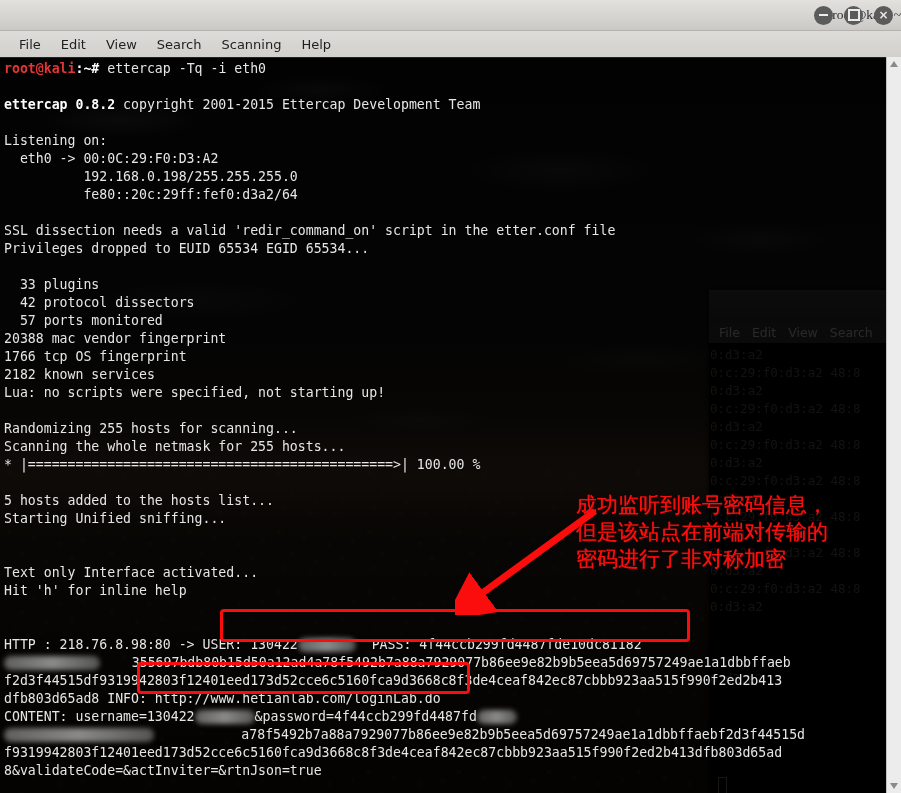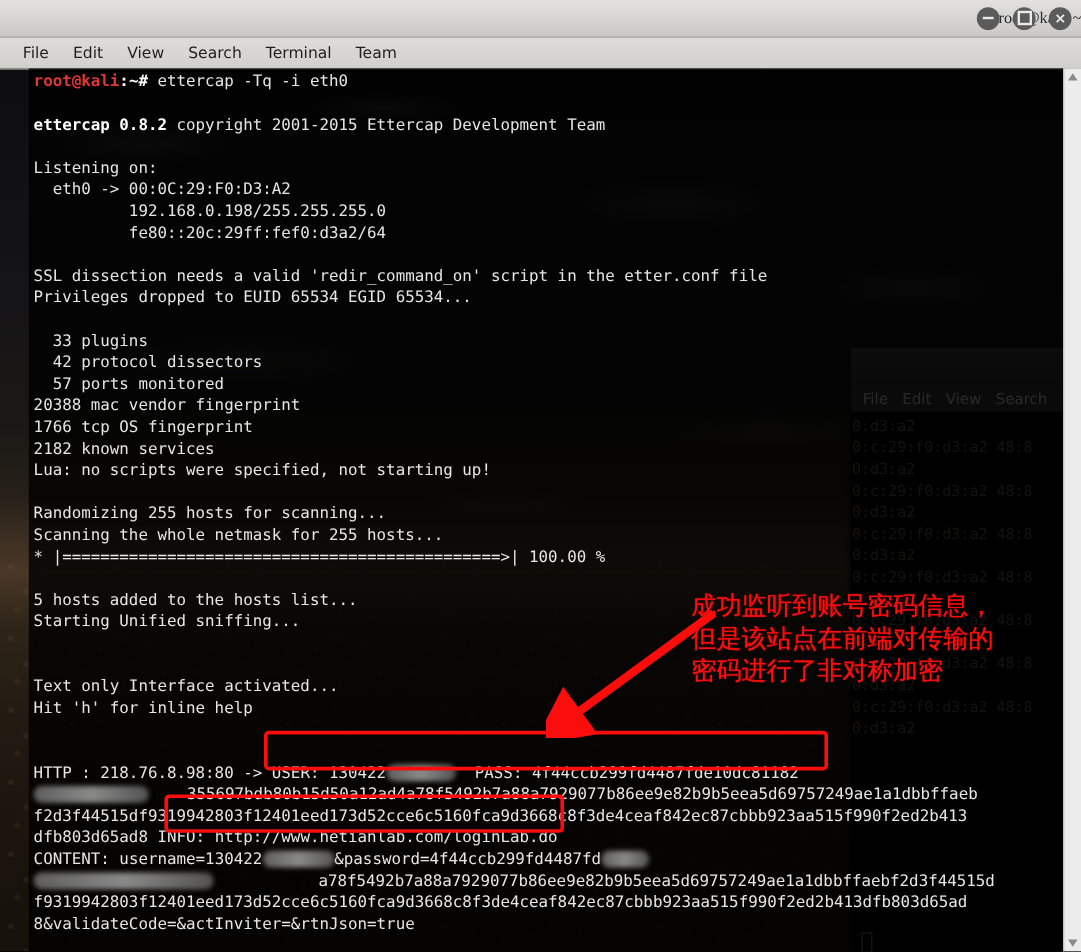--- a/index.html
+++ b/index.html
@@ -158,21 +158,20 @@
     border-radius: 2px;
   }
 
   #terminal {
     position: absolute;
     left: 0; top: 57px; right: 14px; bottom: 0;
     background: rgba(0,0,0,.80);
     overflow: hidden;
     padding: 3px 0 0 4px;
     box-sizing: border-box;
-    margin-left: 24px;
   }
   
   #terminal::before {
     content: "";
     position: absolute; inset: 0;
     pointer-events: none;
     background: linear-gradient(to bottom,
       rgba(0,0,0,.22) 0%,
       rgba(0,0,0,.30) 40%,
       rgba(0,0,0,.42) 62%,
@@ -279,22 +278,22 @@
           <span class="glyph-close">×</span>
         </div>
     </div>
   </div>
 
   <div id="menubar">
     <div class="menu-item">File</div>
     <div class="menu-item">Edit</div>
     <div class="menu-item">View</div>
     <div class="menu-item">Search</div>
-    <div class="menu-item">Terminal</div>
-    <div class="menu-item">Team</div>
+    <div class="menu-item">Scanning</div>
+    <div class="menu-item">Help</div>
   </div>
 
   <div id="terminal">
     <div id="term-lines"><div class="ln"><span class="c-red">root@kali</span><span class="c-white-b">:~# </span><span class="c-white">ettercap -Tq -i eth0</span></div><div class="ln">&nbsp;</div><div class="ln"><span class="c-white-b">ettercap 0.8.2</span><span class="c-white"> copyright 2001-2015 Ettercap Development Team</span></div><div class="ln">&nbsp;</div><div class="ln"><span class="c-white">Listening on:</span></div><div class="ln"><span class="c-white">  eth0 -&gt; 00:0C:29:F0:D3:A2</span></div><div class="ln"><span class="c-white">          192.168.0.198/255.255.255.0</span></div><div class="ln"><span class="c-white">          fe80::20c:29ff:fef0:d3a2/64</span></div><div class="ln">&nbsp;</div><div class="ln"><span class="c-white">SSL dissection needs a valid 'redir_command_on' script in the etter.conf file</span></div><div class="ln"><span class="c-white">Privileges dropped to EUID 65534 EGID 65534...</span></div><div class="ln">&nbsp;</div><div class="ln"><span class="c-white">  33 plugins</span></div><div class="ln"><span class="c-white">  42 protocol dissectors</span></div><div class="ln"><span class="c-white">  57 ports monitored</span></div><div class="ln"><span class="c-white">20388 mac vendor fingerprint</span></div><div class="ln"><span class="c-white">1766 tcp OS fingerprint</span></div><div class="ln"><span class="c-white">2182 known services</span></div><div class="ln"><span class="c-white">Lua: no scripts were specified, not starting up!</span></div><div class="ln">&nbsp;</div><div class="ln"><span class="c-white">Randomizing 255 hosts for scanning...</span></div><div class="ln"><span class="c-white">Scanning the whole netmask for 255 hosts...</span></div><div class="ln"><span class="c-white">* |==============================================&gt;| 100.00 %</span></div><div class="ln">&nbsp;</div><div class="ln"><span class="c-white">5 hosts added to the hosts list...</span></div><div class="ln"><span class="c-white">Starting Unified sniffing...</span></div><div class="ln">&nbsp;</div><div class="ln">&nbsp;</div><div class="ln"><span class="c-white">Text only Interface activated...</span></div><div class="ln"><span class="c-white">Hit 'h' for inline help</span></div><div class="ln">&nbsp;</div><div class="ln">&nbsp;</div><div class="ln"><span class="c-white">HTTP : 218.76.8.98:80 -&gt; </span><span class="c-white">USER: </span><span class="c-white">130422</span><span class="redact" style="width: 58px;"></span><span class="c-white">  PASS: </span><span class="c-white">4f44ccb299fd4487fde10dc81182</span></div><div class="ln"><span class="redact" style="width: 96px;"></span><span class="c-white">    </span><span class="c-white">355697bdb80b15d50a12ad4a78f5492b7a88a7929077b86ee9e82b9b5eea5d69757249ae1a1dbbffaeb</span></div><div class="ln"><span class="c-white">f2d3f44515df9319942803f12401eed173d52cce6c5160fca9d3668c8f3de4ceaf842ec87cbbb923aa515f990f2ed2b413</span></div><div class="ln"><span class="c-white">dfb803d65ad8 </span><span class="c-white">INFO: </span><span class="c-white">http://www.hetianlab.com/loginLab.do</span></div><div class="ln"><span class="c-white">CONTENT: </span><span class="c-white">username=130422</span><span class="redact" style="width: 60px;"></span><span class="c-white">&amp;password=4f44ccb299fd4487fd</span><span class="redact" style="width: 40px;"></span></div><div class="ln"><span class="redact" style="width: 150px;"></span><span class="c-white">           </span><span class="c-white">a78f5492b7a88a7929077b86ee9e82b9b5eea5d69757249ae1a1dbbffaebf2d3f44515d</span></div><div class="ln"><span class="c-white">f9319942803f12401eed173d52cce6c5160fca9d3668c8f3de4ceaf842ec87cbbb923aa515f990f2ed2b413dfb803d65ad</span></div><div class="ln"><span class="c-white">8&amp;validateCode=&amp;actInviter=&amp;rtnJson=true</span></div></div>
   </div>
 
   <div id="main-scrollbar">
     <div class="arrow-up"></div>
     <div class="arrow-down"></div>
   </div>

